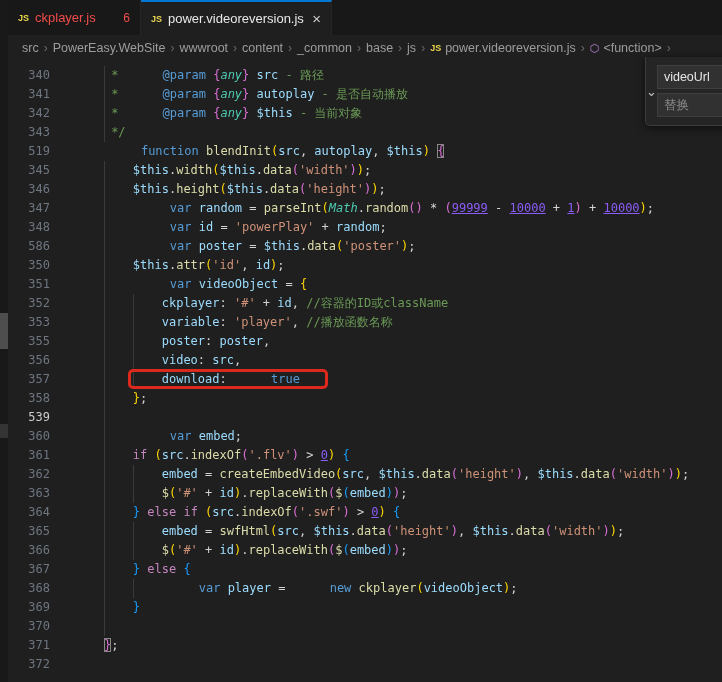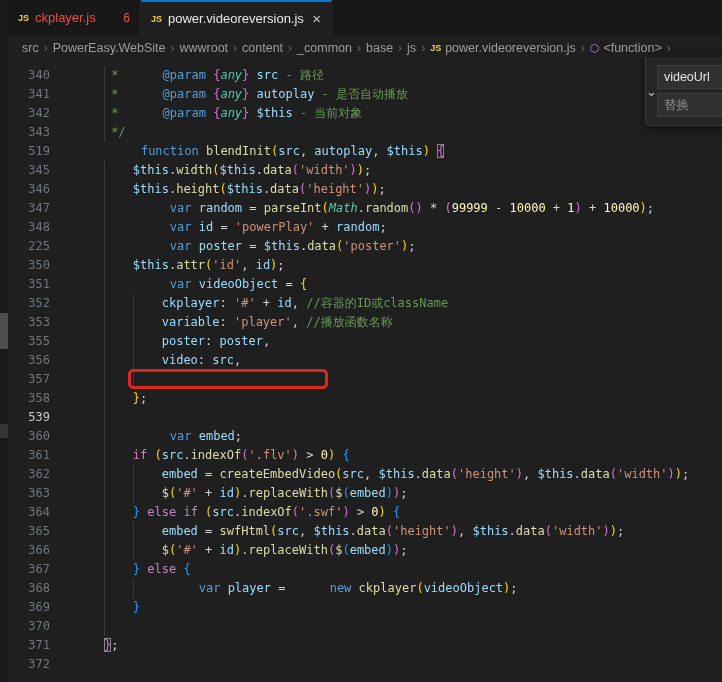--- a/index.html
+++ b/index.html
@@ -36,21 +36,21 @@
        font-family:"DejaVu Sans Mono","Liberation Mono",monospace;font-size:12px;}
   .gutter{width:60px;flex:0 0 60px;text-align:right;padding-right:18px;box-sizing:border-box;
           color:#6e7681;user-select:none;}
   .gutter.cur{color:#cccccc;}
   .code{white-space:pre;margin-left:7px;color:#d4d4d4;}
   .guide{position:absolute;top:0;width:1px;height:19px;background:#3a3a3a;}
   .g1{left:96px;} .g2{left:125px;}
 
   
   .p{color:#d4d4d4;} .kw{color:#569cd6;padding-left:37px;} .ct{color:#c586c0;} .fn{color:#dcdcaa;}
-  .vr{color:#9cdcfe;} .st{color:#ce9178;} .nm{color:#fef9c3;} .cm{color:#6a9955;}
+  .vr{color:#9cdcfe;} .st{color:#ce9178;} .nm{color:#8b5cf6;text-decoration:underline;} .cm{color:#6a9955;}
   .ty{color:#4ec9b0;font-style:italic;} .b1{color:#ffd700;} .b2{color:#da70d6;} .b3{color:#179fff;}
   .bx{outline:1px solid #888888;outline-offset:-1px;}
 
   
   .red-annot{position:absolute;left:120px;top:-1px;width:200px;height:20px;
     border:3px solid #dc291e;border-radius:5px;box-sizing:border-box;z-index:30;}
 
   
   #findwidget{position:absolute;left:645px;top:57px;width:120px;height:68px;background:#252526;
     border:1px solid #3c3c3c;border-top:none;border-radius:0 0 0 5px;
@@ -172,21 +172,21 @@
       <div class="gutter">347</div>
       <span class="guide g1"></span>
       <div class="code"><span class="p">        </span><span class="kw">var</span><span class="p"> </span><span class="vr">random</span><span class="p"> = </span><span class="fn">parseInt</span><span class="b1">(</span><span class="ty">Math</span><span class="p">.</span><span class="fn">random</span><span class="b2">(</span><span class="b2">)</span><span class="p"> * </span><span class="b2">(</span><span class="nm">99999</span><span class="p"> - </span><span class="nm">10000</span><span class="p"> + </span><span class="nm">1</span><span class="b2">)</span><span class="p"> + </span><span class="nm">10000</span><span class="b1">)</span><span class="p">;</span></div>
     </div>
     <div class="row">
       <div class="gutter">348</div>
       <span class="guide g1"></span>
       <div class="code"><span class="p">        </span><span class="kw">var</span><span class="p"> </span><span class="vr">id</span><span class="p"> = </span><span class="st">'powerPlay'</span><span class="p"> + </span><span class="vr">random</span><span class="p">;</span></div>
     </div>
     <div class="row">
-      <div class="gutter">225</div>
+      <div class="gutter">586</div>
       <span class="guide g1"></span>
       <div class="code"><span class="p">        </span><span class="kw">var</span><span class="p"> </span><span class="vr">poster</span><span class="p"> = </span><span class="vr">$this</span><span class="p">.</span><span class="fn">data</span><span class="b1">(</span><span class="st">'poster'</span><span class="b1">)</span><span class="p">;</span></div>
     </div>
     <div class="row">
       <div class="gutter">350</div>
       <span class="guide g1"></span>
       <div class="code"><span class="p">        </span><span class="vr">$this</span><span class="p">.</span><span class="fn">attr</span><span class="b1">(</span><span class="st">'id'</span><span class="p">, </span><span class="vr">id</span><span class="b1">)</span><span class="p">;</span></div>
     </div>
     <div class="row">
       <div class="gutter">351</div>
@@ -214,20 +214,21 @@
     <div class="row">
       <div class="gutter">356</div>
       <span class="guide g1"></span>
       <span class="guide g2"></span>
       <div class="code"><span class="p">            </span><span class="vr">video</span><span class="p">: </span><span class="vr">src</span><span class="p">,</span></div>
     </div>
     <div class="row">
       <div class="gutter">357</div>
       <span class="guide g1"></span>
       <span class="guide g2"></span>
+      <div class="code"><span class="p">            </span><span class="vr">download</span><span class="p">: </span><span class="kw">true</span></div>
       <div class="red-annot"></div>
     </div>
     <div class="row">
       <div class="gutter">358</div>
       <span class="guide g1"></span>
       <div class="code"><span class="p">        </span><span class="b1">}</span><span class="p">;</span></div>
     </div>
     <div class="row">
       <div class="gutter cur">539</div>
       <span class="guide g1"></span>

